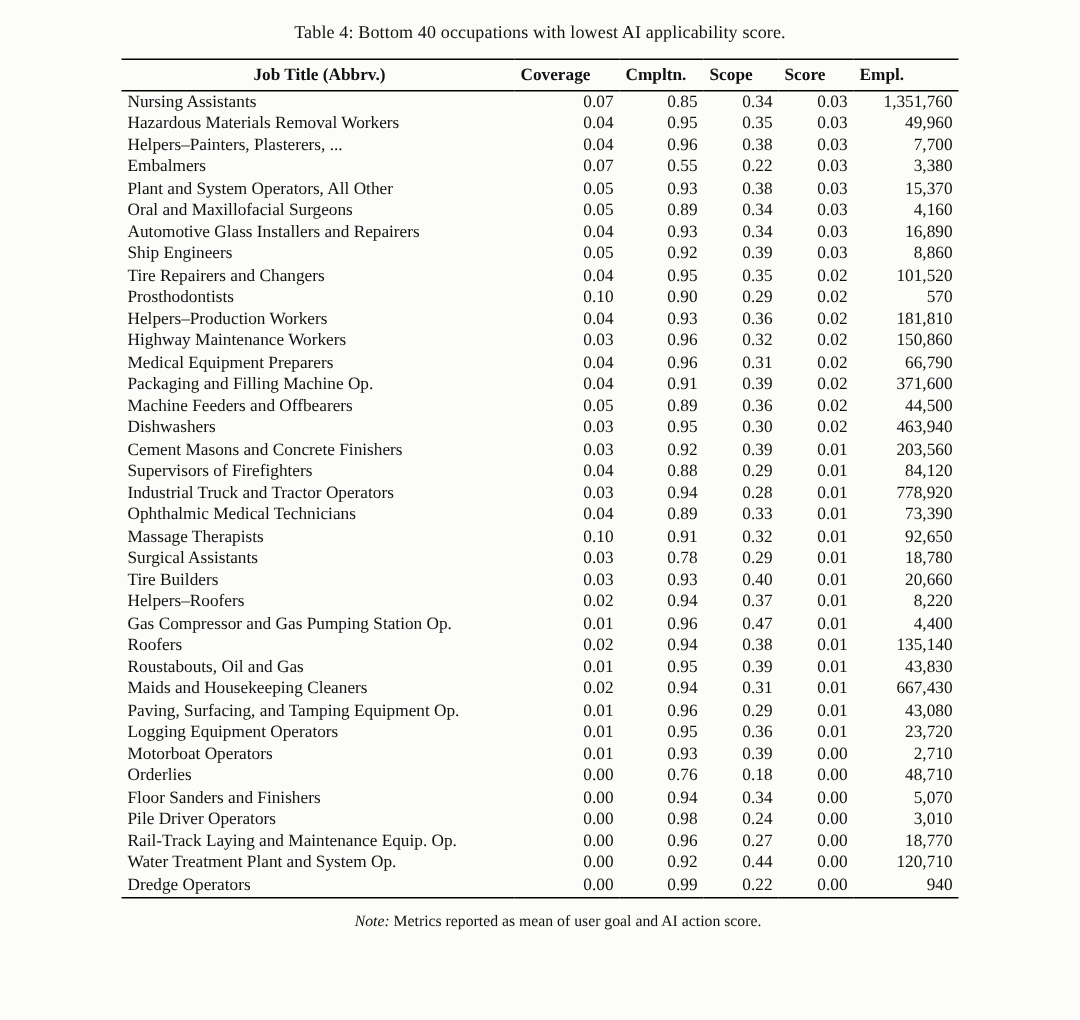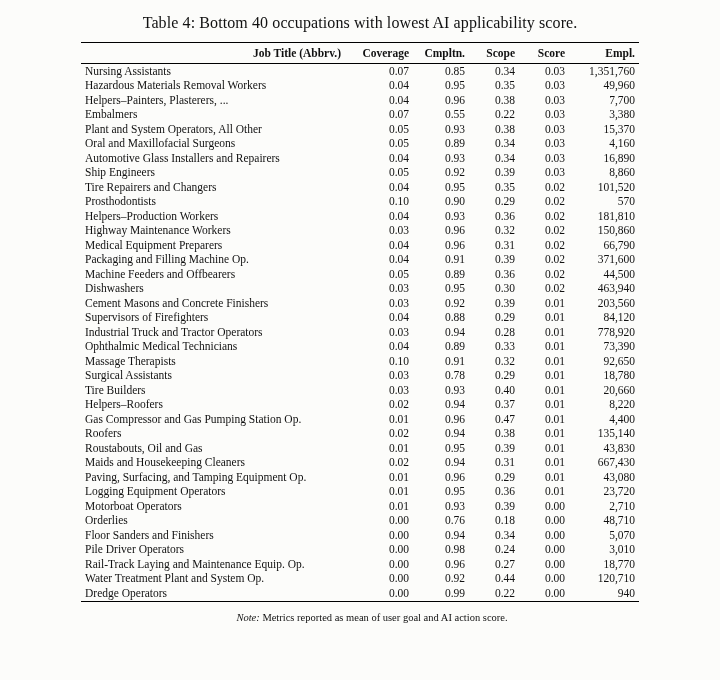--- a/index.html
+++ b/index.html
@@ -12,39 +12,39 @@
   .page {
     width: 720px;
     height: 680px;
     box-sizing: border-box;
     padding-top: 10px;
     display: flex;
     flex-direction: column;
     align-items: center;
   }
   .caption {
-    font-size: 16px;
+    font-size: 12px;
     margin: 4px 0 10px 0;
     letter-spacing: 0.1px;
   }
   table.paper-table {
     border-collapse: collapse;
     width: 558px;
     border-top: 1.6px solid #000;
     border-bottom: 1.6px solid #000;
     font-size: 11.5px;
   }
   table.paper-table thead th {
     font-weight: bold;
-    text-align: right;
+    text-align: center;
     padding: 4px 2px 4px 4px;
     border-bottom: 1px solid #000;
     white-space: nowrap;
   }
-  table.paper-table thead th.num { text-align: right; padding-right: 4px; }
+  table.paper-table thead th.num { text-align: left; padding-right: 4px; }
   table.paper-table td {
     padding: 0.8px 2px 0.8px 4px;
     line-height: 12.9px;
     white-space: nowrap;
   }
   table.paper-table td.num { text-align: right; padding-right: 4px; }
   col.c-title    { width: 262px; }
   col.c-coverage { width: 70px; }
   col.c-cmpltn   { width: 56px; }
   col.c-scope    { width: 50px; }

